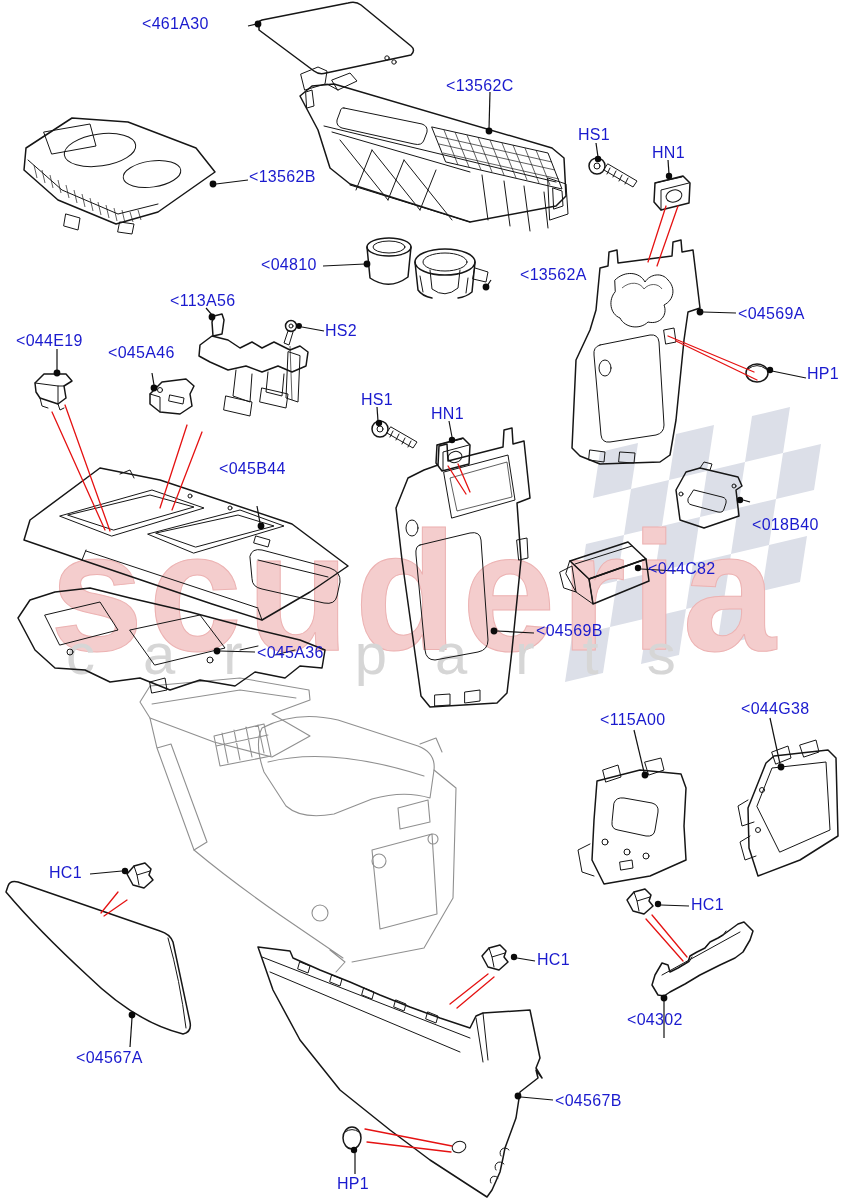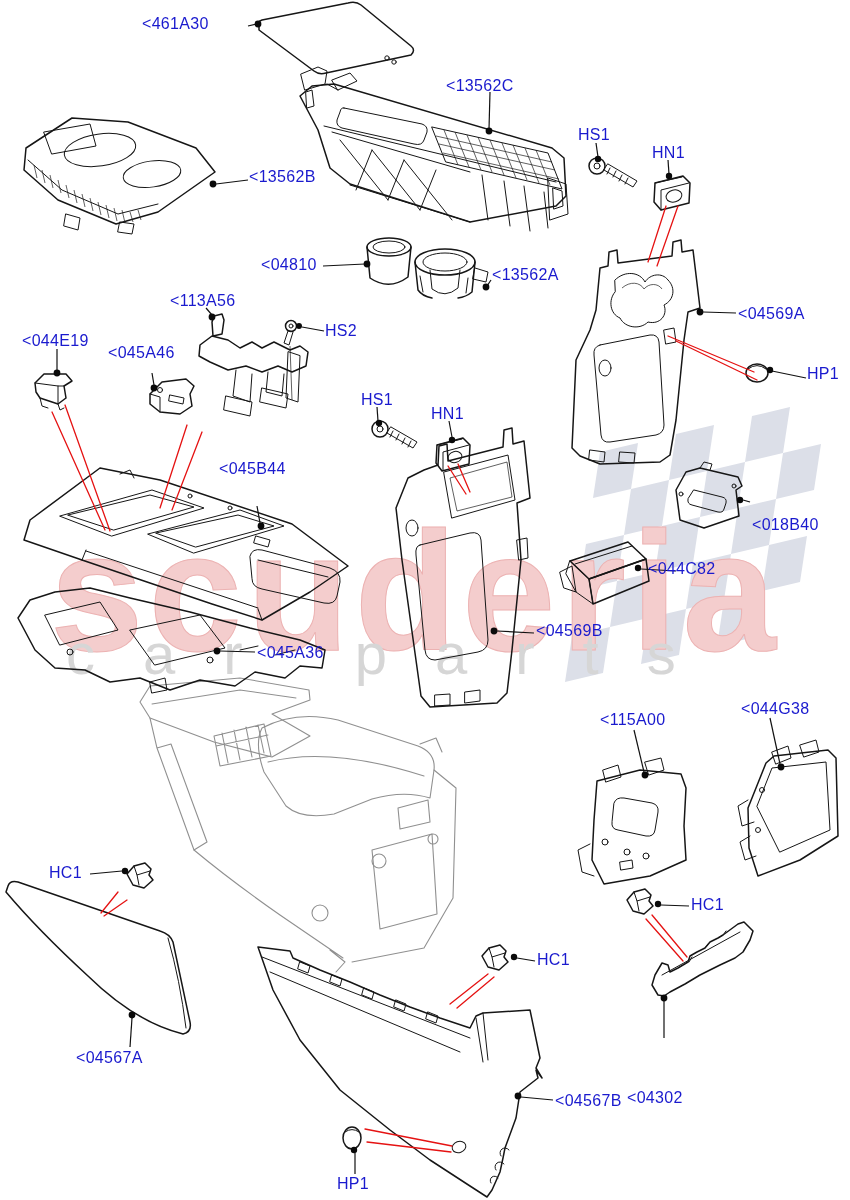--- a/index.html
+++ b/index.html
@@ -344,39 +344,39 @@
     <path class="red" d="M488,974 L450,1004 M494,977 L457,1008"></path>
     <path class="red" d="M646,919 L683,961 M652,915 L687,957"></path>
     <path class="red" d="M365,1129 L452,1146 M367,1142 L451,1152"></path>
   </g>
 </svg>
 
 <div class="lbl" style="left:142px;top:15px">&lt;461A30</div>
 <div class="lbl" style="left:446px;top:77px">&lt;13562C</div>
 <div class="lbl" style="left:249px;top:168px">&lt;13562B</div>
 <div class="lbl" style="left:261px;top:256px">&lt;04810</div>
-<div class="lbl" style="left:492px;top:266px">&lt;13562A</div>
+<div class="lbl" style="left:520px;top:266px">&lt;13562A</div>
 <div class="lbl" style="left:578px;top:126px">HS1</div>
 <div class="lbl" style="left:652px;top:144px">HN1</div>
 <div class="lbl" style="left:738px;top:305px">&lt;04569A</div>
 <div class="lbl" style="left:807px;top:365px">HP1</div>
 <div class="lbl" style="left:170px;top:292px">&lt;113A56</div>
 <div class="lbl" style="left:325px;top:322px">HS2</div>
-<div class="lbl" style="left:22px;top:332px">&lt;044E19</div>
+<div class="lbl" style="left:16px;top:332px">&lt;044E19</div>
 <div class="lbl" style="left:108px;top:344px">&lt;045A46</div>
 <div class="lbl" style="left:219px;top:460px">&lt;045B44</div>
 <div class="lbl" style="left:361px;top:391px">HS1</div>
 <div class="lbl" style="left:431px;top:405px">HN1</div>
 <div class="lbl" style="left:752px;top:516px">&lt;018B40</div>
 <div class="lbl" style="left:648px;top:560px">&lt;044C82</div>
 <div class="lbl" style="left:536px;top:622px">&lt;04569B</div>
 <div class="lbl" style="left:257px;top:644px">&lt;045A36</div>
 <div class="lbl" style="left:600px;top:711px">&lt;115A00</div>
 <div class="lbl" style="left:741px;top:700px">&lt;044G38</div>
 <div class="lbl" style="left:691px;top:896px">HC1</div>
 <div class="lbl" style="left:49px;top:864px">HC1</div>
 <div class="lbl" style="left:76px;top:1049px">&lt;04567A</div>
 <div class="lbl" style="left:537px;top:951px">HC1</div>
 <div class="lbl" style="left:555px;top:1092px">&lt;04567B</div>
 <div class="lbl" style="left:337px;top:1175px">HP1</div>
-<div class="lbl" style="left:627px;top:1089px">&lt;04302</div>
+<div class="lbl" style="left:627px;top:1011px">&lt;04302</div>
 
 </div>
 
 </body></html>

